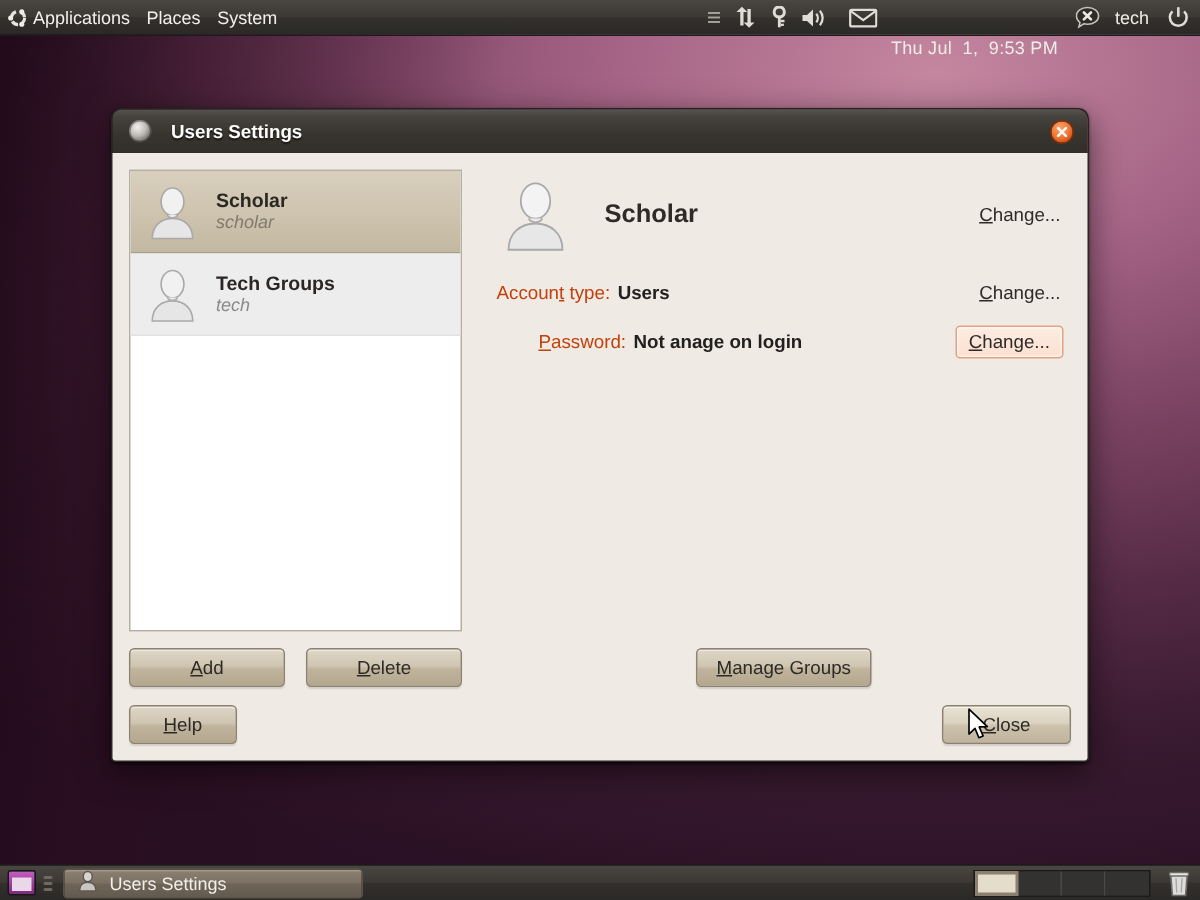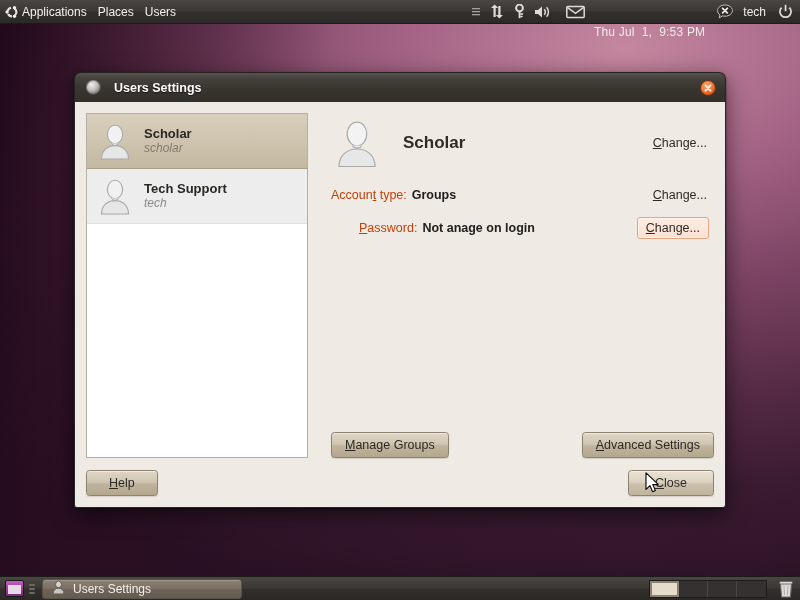--- a/index.html
+++ b/index.html
@@ -143,21 +143,21 @@
     background: linear-gradient(180deg,#fdece2 0%,#fbe0d1 100%);
     border:1px solid #e5a280;
     border-radius:3px;
     padding:3px 8px;
     color:#2f2c28; font-size:12.5px; cursor:pointer; font-family:inherit;
     box-shadow: inset 0 0 0 1px rgba(255,255,255,.55);
   }
   .mn { text-decoration: underline; }
 
   .detail-spacer { flex:1; }
-  .detail-buttons { display:flex; gap:14px; justify-content:space-between; margin-top:11px; }
+  .detail-buttons { display:flex; gap:14px; justify-content:center; margin-top:11px; }
 
   
   .btn {
     background: linear-gradient(180deg,#ded6c7 0%,#cfc5b1 46%,#c0b49d 54%,#b4a78e 100%);
     border:1px solid #8d8270;
     border-radius:3.5px;
     color:#2d2a26;
     font-size:12.5px;
     font-family:inherit;
     padding:5px 13px;
@@ -230,21 +230,21 @@
       </g>
       <circle cx="3.1" cy="8" r="1.7" fill="#f0ece8"></circle>
       <circle cx="10.5" cy="3.8" r="1.7" fill="#f0ece8"></circle>
       <circle cx="10.5" cy="12.2" r="1.7" fill="#f0ece8"></circle>
     </svg>
   </span>
 
   <div class="panel-menu">
     <span>Applications</span>
     <span>Places</span>
-    <span>Users</span>
+    <span>System</span>
   </div>
 
   <div class="panel-right">
 
     <span class="pi">
       <svg width="8" height="14" viewBox="0 0 8 14">
         <g fill="#aba7a2">
           <rect x="0" y="3" width="8" height="1.3"></rect>
           <rect x="0" y="6" width="8" height="1.3"></rect>
           <rect x="0" y="9" width="8" height="1.3"></rect>
@@ -337,60 +337,63 @@
 
           <div class="user-row alt">
             <span class="avatar-sm">
               <svg width="40" height="40" viewBox="0 0 40 40">
                 <ellipse cx="20" cy="13.5" rx="7.6" ry="9.2" fill="#f1f1f1" stroke="#a9a9a9" stroke-width="1.1"></ellipse>
                 <path d="M6.5 38 C6.5 29.6 12.5 24.6 20 24.6 C27.5 24.6 33.5 29.6 33.5 38 Z" fill="#e6e6e6" stroke="#a9a9a9" stroke-width="1.1"></path>
                 <path d="M16.6 22.4 C17.6 25 22.4 25 23.4 22.4" fill="#e9e9e9" stroke="#a9a9a9" stroke-width="1"></path>
               </svg>
             </span>
             <span class="u-names">
-              <span class="u-full">Tech Support</span>
+              <span class="u-full">Tech Groups</span>
               <span class="u-short">tech</span>
             </span>
           </div>
 
         </div>
 
+        <div class="list-buttons">
+          <button class="btn"><span class="mn">A</span><span>dd</span></button>
+          <button class="btn"><span class="mn">D</span><span>elete</span></button>
+        </div>
       </div>
 
       <div class="detail-col">
 
         <div class="detail-head">
           <span class="avatar-lg">
             <svg width="52" height="52" viewBox="0 0 52 52">
               <ellipse cx="26" cy="17" rx="9.8" ry="11.8" fill="#f3f3f3" stroke="#a9a9a9" stroke-width="1.2"></ellipse>
               <path d="M8 49.5 C8 38.5 16 32 26 32 C36 32 44 38.5 44 49.5 Z" fill="#e7e7e7" stroke="#a9a9a9" stroke-width="1.2"></path>
               <path d="M21.5 28.6 C22.8 32 29.2 32 30.5 28.6" fill="#ececec" stroke="#a9a9a9" stroke-width="1.1"></path>
             </svg>
           </span>
           <span class="head-name">Scholar</span>
           <button class="link-change head-change"><span class="mn">C</span><span>hange...</span></button>
         </div>
 
         <div class="field-row row-acct">
           <span class="field-label">Accoun<span class="mn">t</span> type:</span>
-          <span class="field-value">Groups</span>
+          <span class="field-value">Users</span>
           <button class="link-change field-change"><span class="mn">C</span><span>hange...</span></button>
         </div>
 
         <div class="field-row row-pass" style="padding-left:28px;">
           <span class="field-label"><span class="mn">P</span>assword:</span>
           <span class="field-value">Not anage on login</span>
           <button class="btn-focus field-change"><span class="mn">C</span><span>hange...</span></button>
         </div>
 
         <div class="detail-spacer"></div>
 
         <div class="detail-buttons">
           <button class="btn"><span class="mn">M</span><span>anage Groups</span></button>
-          <button class="btn"><span class="mn">A</span><span>dvanced Settings</span></button>
         </div>
       </div>
     </div>
 
     <div class="bottom-bar">
       <button class="btn btn-help"><span class="mn">H</span><span>elp</span></button>
       <button class="btn btn-close hovered"><span class="mn">C</span><span>lose</span></button>
     </div>
   </div>
 </div>

